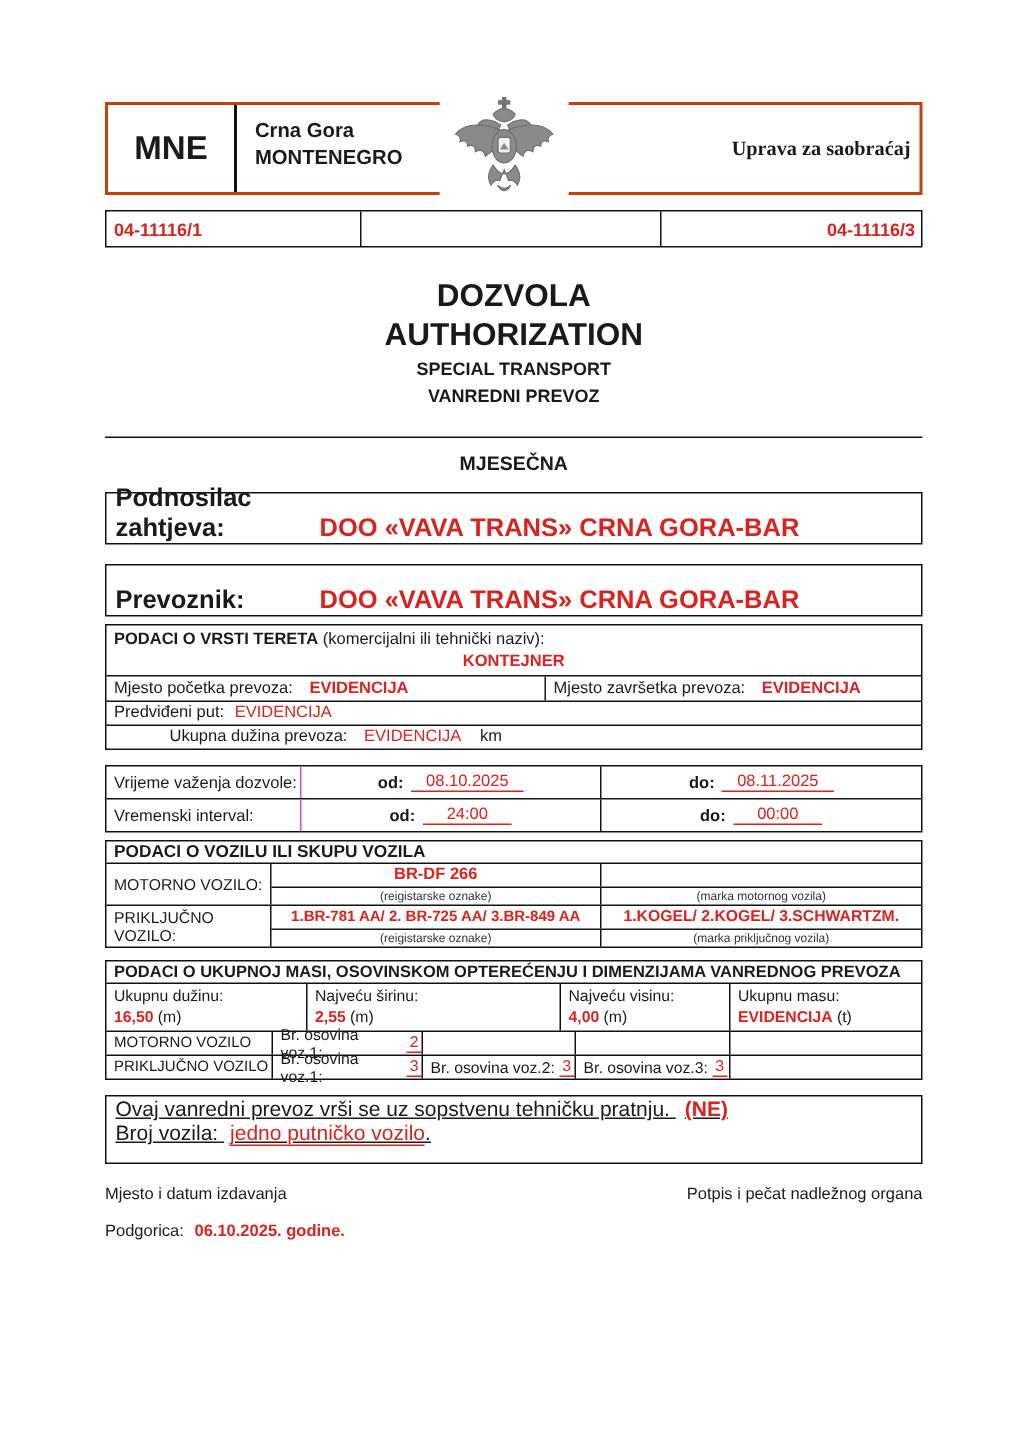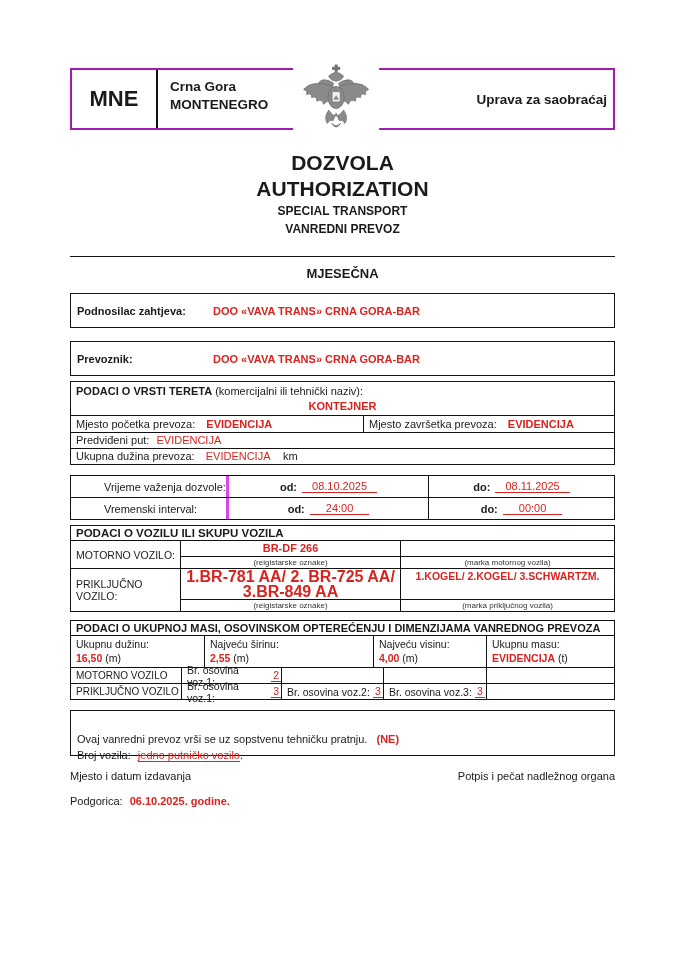--- a/index.html
+++ b/index.html
@@ -1,57 +1,57 @@
 <!DOCTYPE html>
 <html><head>
 <meta charset="utf-8">
 <style>
   html,body{margin:0;padding:0;background:#ffffff;}
   body{width:679px;height:960px;font-family:"Liberation Sans",sans-serif;color:#1a1a1a;position:relative;}
   .content{margin-left:70px;width:545px;padding-top:68px;box-sizing:border-box;}
   .red{color:#d9231f;}
   .b{font-weight:bold;}
   
-  .header-box{position:relative;border:2px solid #a21caf;height:58px;display:flex;align-items:stretch;}
+  .header-box{position:relative;border:2px solid #c2410c;height:58px;display:flex;align-items:stretch;}
   .mne-cell{width:84px;border-right:2px solid #111;display:flex;align-items:center;justify-content:center;font-size:22px;font-weight:bold;}
   .country-cell{padding:8px 0 0 12px;font-size:13.5px;font-weight:bold;line-height:1.3;}
-  .authority-cell{margin-left:auto;display:flex;align-items:center;padding-right:6px;font-size:13.5px;font-weight:bold;}
+  .authority-cell{margin-left:auto;display:flex;align-items:center;padding-right:6px;font-size:13.5px;font-weight:bold;font-family:Liberation Serif, serif;}
   .coa-wrap{position:absolute;left:50%;top:-8px;transform:translateX(-58%);width:86px;height:74px;background:#ffffff;display:flex;align-items:center;justify-content:center;}
   
   .ref-table{display:flex;margin-top:10px;border:1.5px solid #111;height:23px;}
   .ref-cell{display:flex;align-items:center;font-size:12px;font-weight:bold;box-sizing:border-box;}
   .ref-left{width:170px;border-right:1.5px solid #111;padding-left:5px;}
   .ref-mid{width:200px;border-right:1.5px solid #111;}
   .ref-right{flex:1;justify-content:flex-end;padding-right:4px;}
   .ref-labels{display:flex;justify-content:space-between;font-size:8.5px;color:#333;margin-top:2px;}
   
   .titles{text-align:center;margin-top:20px;}
   .t1{font-size:21px;font-weight:bold;line-height:26px;}
   .t2{font-size:12px;font-weight:bold;line-height:18px;}
   .rule{border-top:1.5px solid #111;margin-top:18px;}
   .period{text-align:center;font-size:13px;font-weight:bold;margin-top:9px;}
   
-  .party-box{border:1.5px solid #111;height:33px;display:flex;align-items:center;font-size:11px;}
+  .party-box{border:1.5px solid #111;height:33px;display:flex;align-items:flex-end;font-size:17px;}
   .party-box .lab{font-weight:bold;padding-left:6px;width:136px;}
   .party-box .val{font-weight:bold;}
   .mt12{margin-top:12px;} .mt13{margin-top:13px;} .mt5{margin-top:5px;} .mt10{margin-top:10px;} .mt8{margin-top:8px;}
   
   .cargo-box{border:1.5px solid #111;font-size:11px;}
   .cargo-h{padding:2px 5px 0 5px;line-height:15px;}
   .cargo-name{text-align:center;font-weight:bold;line-height:15px;border-bottom:1px solid #111;padding-bottom:1px;}
   .cargo-row{display:flex;border-bottom:1px solid #111;line-height:16px;}
   .cargo-row .c1{width:293px;border-right:1px solid #111;padding-left:5px;box-sizing:border-box;}
   .cargo-row .c2{flex:1;padding-left:5px;}
   .cargo-line{padding-left:5px;line-height:15px;border-bottom:1px solid #111;}
-  .cargo-line:last-child{border-bottom:none;}
+  .cargo-line:last-child{border-bottom:none;margin-left:37px;}
   
   .val-table{border:1.5px solid #111;font-size:11px;}
   .val-row{display:flex;height:21px;align-items:center;}
   .val-row + .val-row{border-top:1px solid #111;}
-  .val-c1{width:130px;border-right:3px solid #d946ef;padding-left:5px;box-sizing:border-box;height:100%;display:flex;align-items:center;margin-left:28px;}
+  .val-c1{width:130px;border-right:1px solid #d946ef;padding-left:5px;box-sizing:border-box;height:100%;display:flex;align-items:center;}
   .val-c2{width:200px;border-right:1px solid #111;text-align:left;height:100%;display:flex;align-items:center;justify-content:center;box-sizing:border-box;}
   .val-c3{flex:1;text-align:center;height:100%;display:flex;align-items:center;justify-content:center;}
   .u-red{color:#d9231f;border-bottom:1.2px solid #d9231f;padding:0 10px;font-weight:normal;}
   .u-red.wide{padding:0 16px;}
   
   .veh-box{border:1.5px solid #111;font-size:11px;}
   .veh-head{font-weight:bold;font-size:11.5px;padding:1px 5px;border-bottom:1px solid #111;}
   .veh-row{display:flex;border-bottom:1px solid #111;}
   .veh-row:last-child{border-bottom:none;}
   .veh-lab{width:110px;border-right:1px solid #111;display:flex;align-items:center;padding-left:5px;box-sizing:border-box;font-size:10.5px;}
@@ -69,21 +69,21 @@
   .dim-cell{box-sizing:border-box;padding:1px 0 2px 5px;line-height:14px;}
   .dim-cell + .dim-cell{border-left:1px solid #111;}
   .d1{width:133px;} .d2{width:169px;} .d3{width:113px;} .d4{flex:1;}
   .axle-row{display:flex;height:15px;align-items:center;}
   .axle-row + .axle-row{border-top:1px solid #111;}
   .axle-cell{box-sizing:border-box;padding-left:5px;height:100%;display:flex;align-items:center;}
   .axle-cell + .axle-cell{border-left:1px solid #111;}
   .a1{width:110px;font-size:10px;} .a2{width:100px;} .a3{width:102px;} .a4{width:103px;} .a5{flex:1;}
   .axle-num{color:#d9231f;border-bottom:1px solid #d9231f;margin-left:3px;padding:0 2px;}
   
-  .escort-box{border:1.5px solid #111;height:46px;font-size:11px;padding:20px 0 0 6px;box-sizing:border-box;line-height:16px;}
+  .escort-box{border:1.5px solid #111;height:46px;font-size:14px;padding:0 0 0 6px;box-sizing:border-box;line-height:16px;text-decoration:underline;}
   .u-red2{color:#d9231f;border-bottom:1.2px solid #d9231f;}
   
   .footer-row{display:flex;justify-content:space-between;font-size:11px;margin-top:14px;}
   .place-row{font-size:11px;margin-top:13px;}
 </style>
 </head>
 <body>
 
 <div class="content">
 
@@ -107,20 +107,25 @@
           <ellipse cx="50" cy="45" rx="11" ry="15"></ellipse>
           <path d="M40 62 Q33 72 38 80 Q42 74 46 76 L50 66 L54 76 Q58 74 62 80 Q67 72 60 62 Q55 70 50 70 Q45 70 40 62 Z"></path>
           <path d="M44 80 Q50 90 56 80 Q50 86 44 80 Z"></path>
         </g>
         <rect x="44.5" y="37" width="11" height="14" rx="2" fill="#f2f2f2" stroke="#6e6e6e"></rect>
         <path d="M46 48 L54 48 L50 42 Z" fill="#8a8a8a"></path>
       </svg>
     </div>
   </div>
 
+  <div class="ref-table">
+    <div class="ref-cell ref-left red">04-11116/1</div>
+    <div class="ref-cell ref-mid"></div>
+    <div class="ref-cell ref-right red">04-11116/3</div>
+  </div>
 
   <div class="titles">
     <div class="t1">DOZVOLA</div>
     <div class="t1">AUTHORIZATION</div>
     <div class="t2">SPECIAL TRANSPORT</div>
     <div class="t2">VANREDNI PREVOZ</div>
   </div>
 
   <div class="rule"></div>
   <div class="period">MJESEČNA</div>
@@ -197,21 +202,21 @@
         <div class="veh-cline">
           <div class="veh-cell-a veh-cap">(reigistarske oznake)</div>
           <div class="veh-cell-b veh-cap">(marka motornog vozila)</div>
         </div>
       </div>
     </div>
     <div class="veh-row">
       <div class="veh-lab">PRIKLJUČNO VOZILO:</div>
       <div class="veh-vals">
         <div class="veh-vline">
-          <div class="veh-cell-a veh-val red" style="font-size:16px;">1.BR-781 AA/ 2. BR-725 AA/ 3.BR-849 AA</div>
+          <div class="veh-cell-a veh-val red" style="font-size:10px;">1.BR-781 AA/ 2. BR-725 AA/ 3.BR-849 AA</div>
           <div class="veh-cell-b veh-val red" style="font-size:10.5px;">1.KOGEL/ 2.KOGEL/ 3.SCHWARTZM.</div>
         </div>
         <div class="veh-cline">
           <div class="veh-cell-a veh-cap">(reigistarske oznake)</div>
           <div class="veh-cell-b veh-cap">(marka priključnog vozila)</div>
         </div>
       </div>
     </div>
   </div>
 

